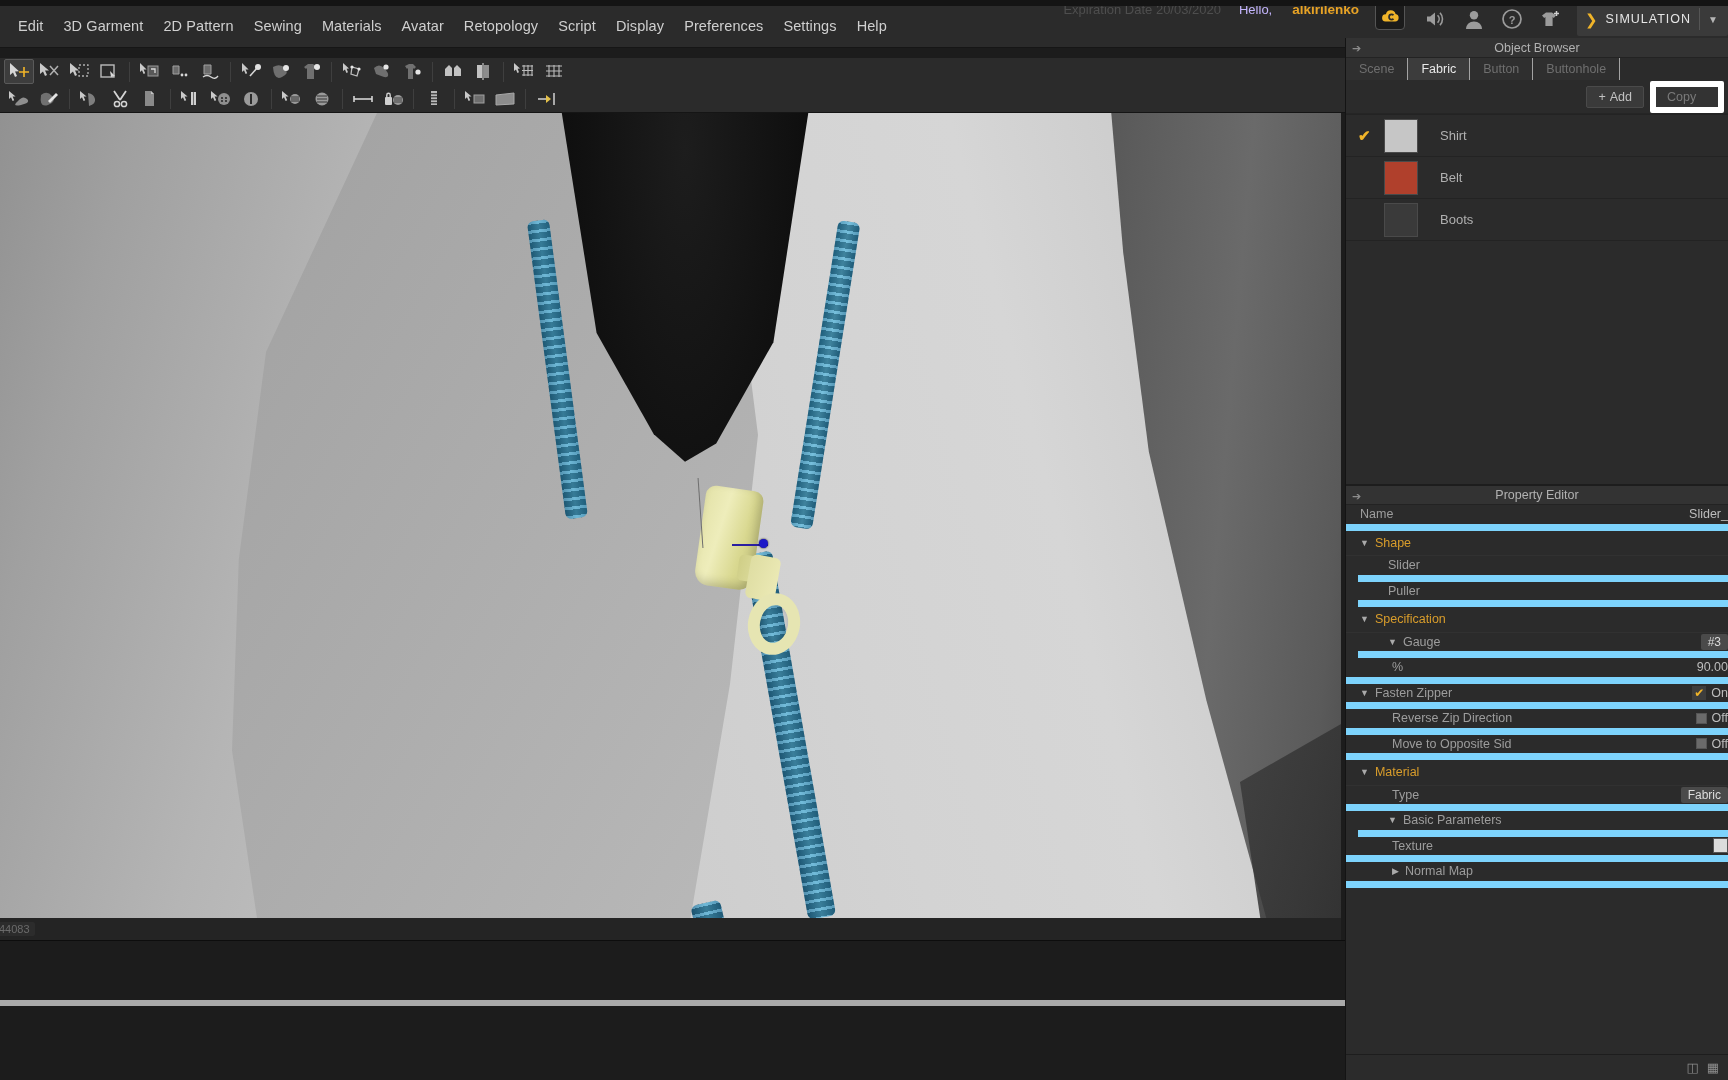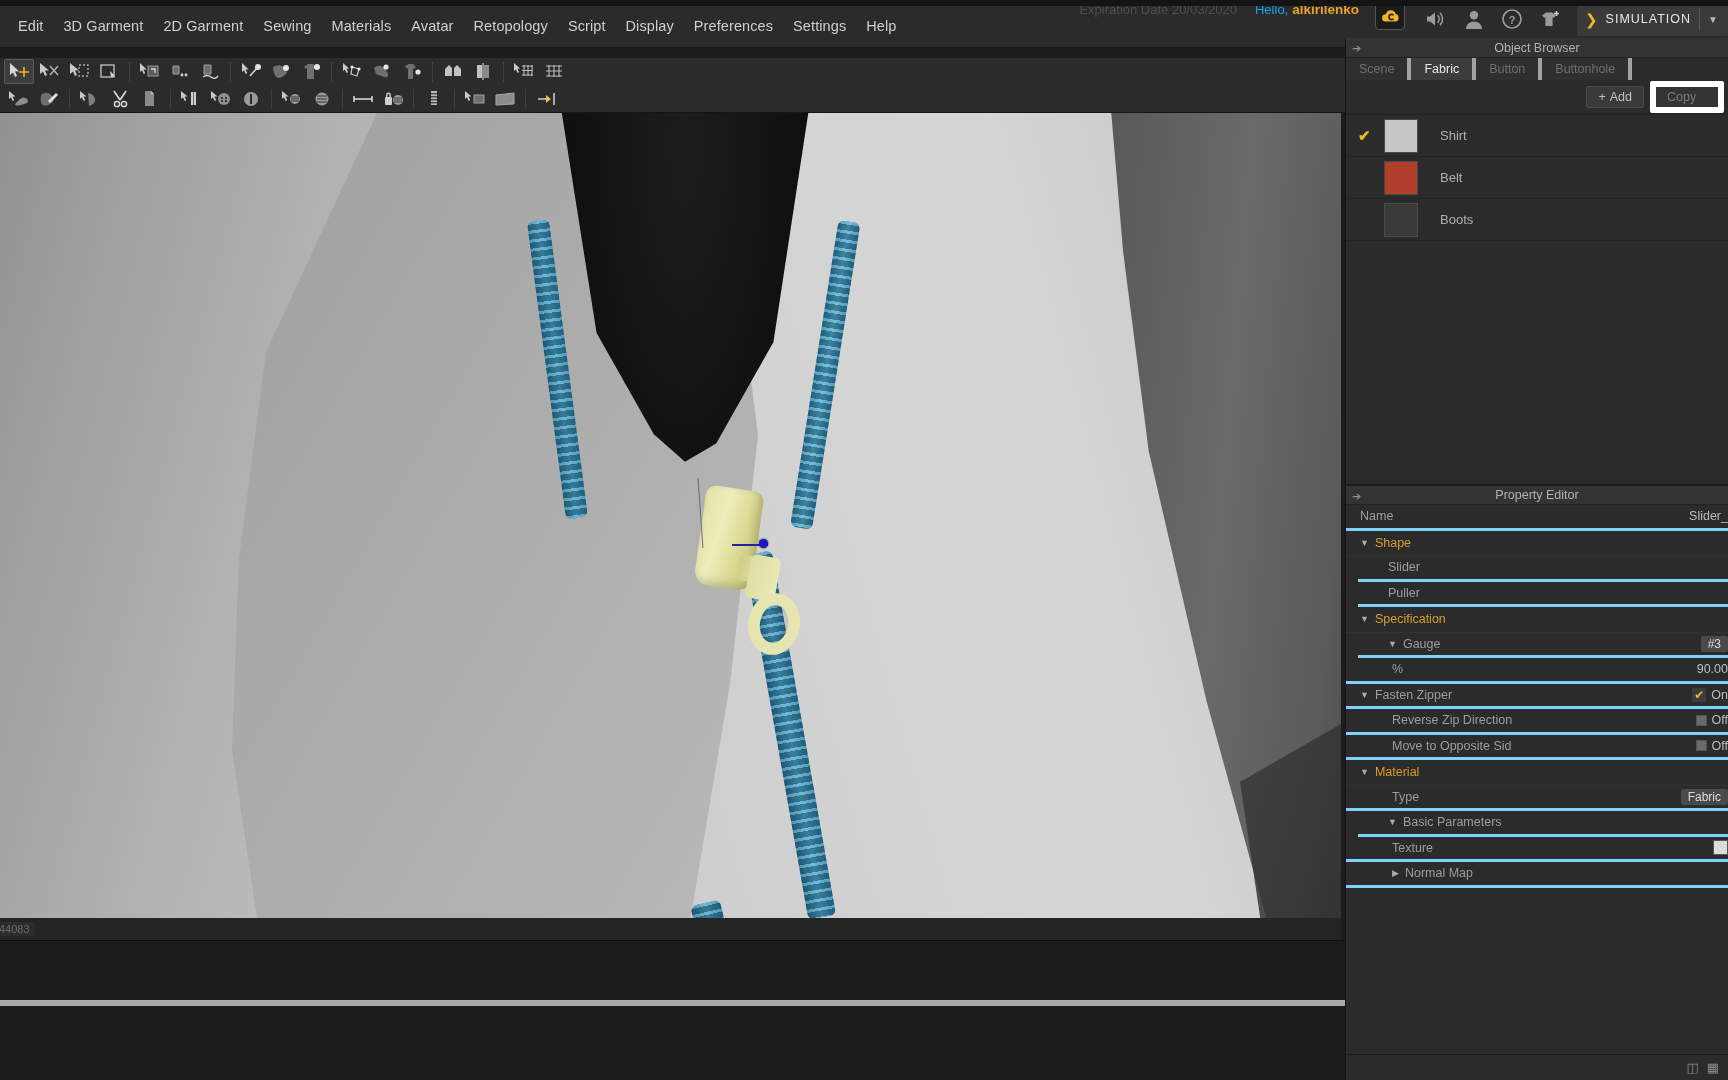--- a/index.html
+++ b/index.html
@@ -30,21 +30,21 @@
     white-space: nowrap; letter-spacing: 0.1px;
   }
 
   .topbar-right {
     margin-left: auto; display: flex; align-items: flex-start; height: 100%;
     padding-right: 0px; margin-top: 4px;
   }
   .expiry {
     font-size: 13px; color: #4e4e4e; margin-right: 18px; white-space: nowrap;
   }
-  .hello { font-size: 13px; color: #0ea5e9; margin-right: 4px; }
+  .hello { font-size: 13px; color: #c4b5fd; margin-right: 20px; }
   .username { font-size: 13.5px; color: #e8a325; font-weight: bold; margin-right: 16px; }
 
   .cloud-btn {
     width: 30px; height: 28px; background: #1b1b1b; border: 1px solid #555;
     border-radius: 4px; display: flex; align-items: center; justify-content: center;
     margin-right: 14px;
   }
 
   .tb-icon {
     width: 34px; height: 34px; display: flex; align-items: center; justify-content: center;
@@ -220,21 +220,21 @@
   }
   .panel-head .pin {
     position:absolute; left: 6px; top: 4px; color: #8c8c8c; font-size: 11px;
   }
   .panel-head .ptitle {
     width: 100%; text-align: center; font-size: 12.5px; color: #b2b2b2;
   }
   .tabs { display: flex; height: 22px; background: #2b2b2b; align-items: stretch; }
   .tab {
     padding: 0 13px; display:flex; align-items:center; font-size: 12.5px;
-    color: #6f6f6f; background: #2f2f2f; border-right: 4px solid #a3a3a3;
+    color: #6f6f6f; background: #2f2f2f; border-right: 1px solid #a3a3a3;
   }
   .tab.active { background: #3c3c3c; color: #e8e8e8; }
 
   .addrow {
     height: 34px; display:flex; align-items:center; justify-content:flex-end;
     padding-right: 4px; gap: 6px; border-bottom: 1px solid #252525;
   }
   .btn-add {
     display:flex; align-items:center; gap: 4px; font-size: 12.5px; color: #c2c2c2;
     background: #3a3a3a; border: 1px solid #4a4a4a; border-radius: 2px;
@@ -262,21 +262,21 @@
   .prop-head {
     height: 20px; background: #333333; position: relative;
     display:flex; align-items:center; border-top:1px solid #1d1d1d;
     border-bottom: 1px solid #232323;
   }
   .prop-head .pin { position:absolute; left:6px; top:4px; color:#8c8c8c; font-size:11px; }
   .prop-head .ptitle { width:100%; text-align:center; font-size:12.5px; color:#b2b2b2; }
 
   .prow {
     height: 25.5px; display:flex; align-items:center;
-    border-bottom: 3px solid #7dd3fc; position: relative;
+    border-bottom: 7px solid #7dd3fc; position: relative;
   }
   .prow .lbl { font-size: 12.5px; color: #9d9d9d; }
   .prow .val {
     position:absolute; right: 0px; font-size: 12.5px; color: #bdbdbd;
     display:flex; align-items:center; gap:5px; white-space:nowrap;
   }
   .prow.section { border-bottom: 1px solid #313131; }
   .prow.section .lbl { color: #d99d2b; font-size: 12.5px; }
   .caret { color: #aaa; font-size: 9px; margin-right: 6px; display:inline-block; }
   .caret.right { color:#aaa; }
@@ -310,21 +310,21 @@
 </style>
 </head>
 <body>
 
 <div id="app">
 
   <div class="topbar">
     <div class="menu-items">
       <div class="menu-item">Edit</div>
       <div class="menu-item">3D Garment</div>
-      <div class="menu-item">2D Garment</div>
+      <div class="menu-item">2D Pattern</div>
       <div class="menu-item">Sewing</div>
       <div class="menu-item">Materials</div>
       <div class="menu-item">Avatar</div>
       <div class="menu-item">Retopology</div>
       <div class="menu-item">Script</div>
       <div class="menu-item">Display</div>
       <div class="menu-item">Preferences</div>
       <div class="menu-item">Settings</div>
       <div class="menu-item">Help</div>
     </div>

